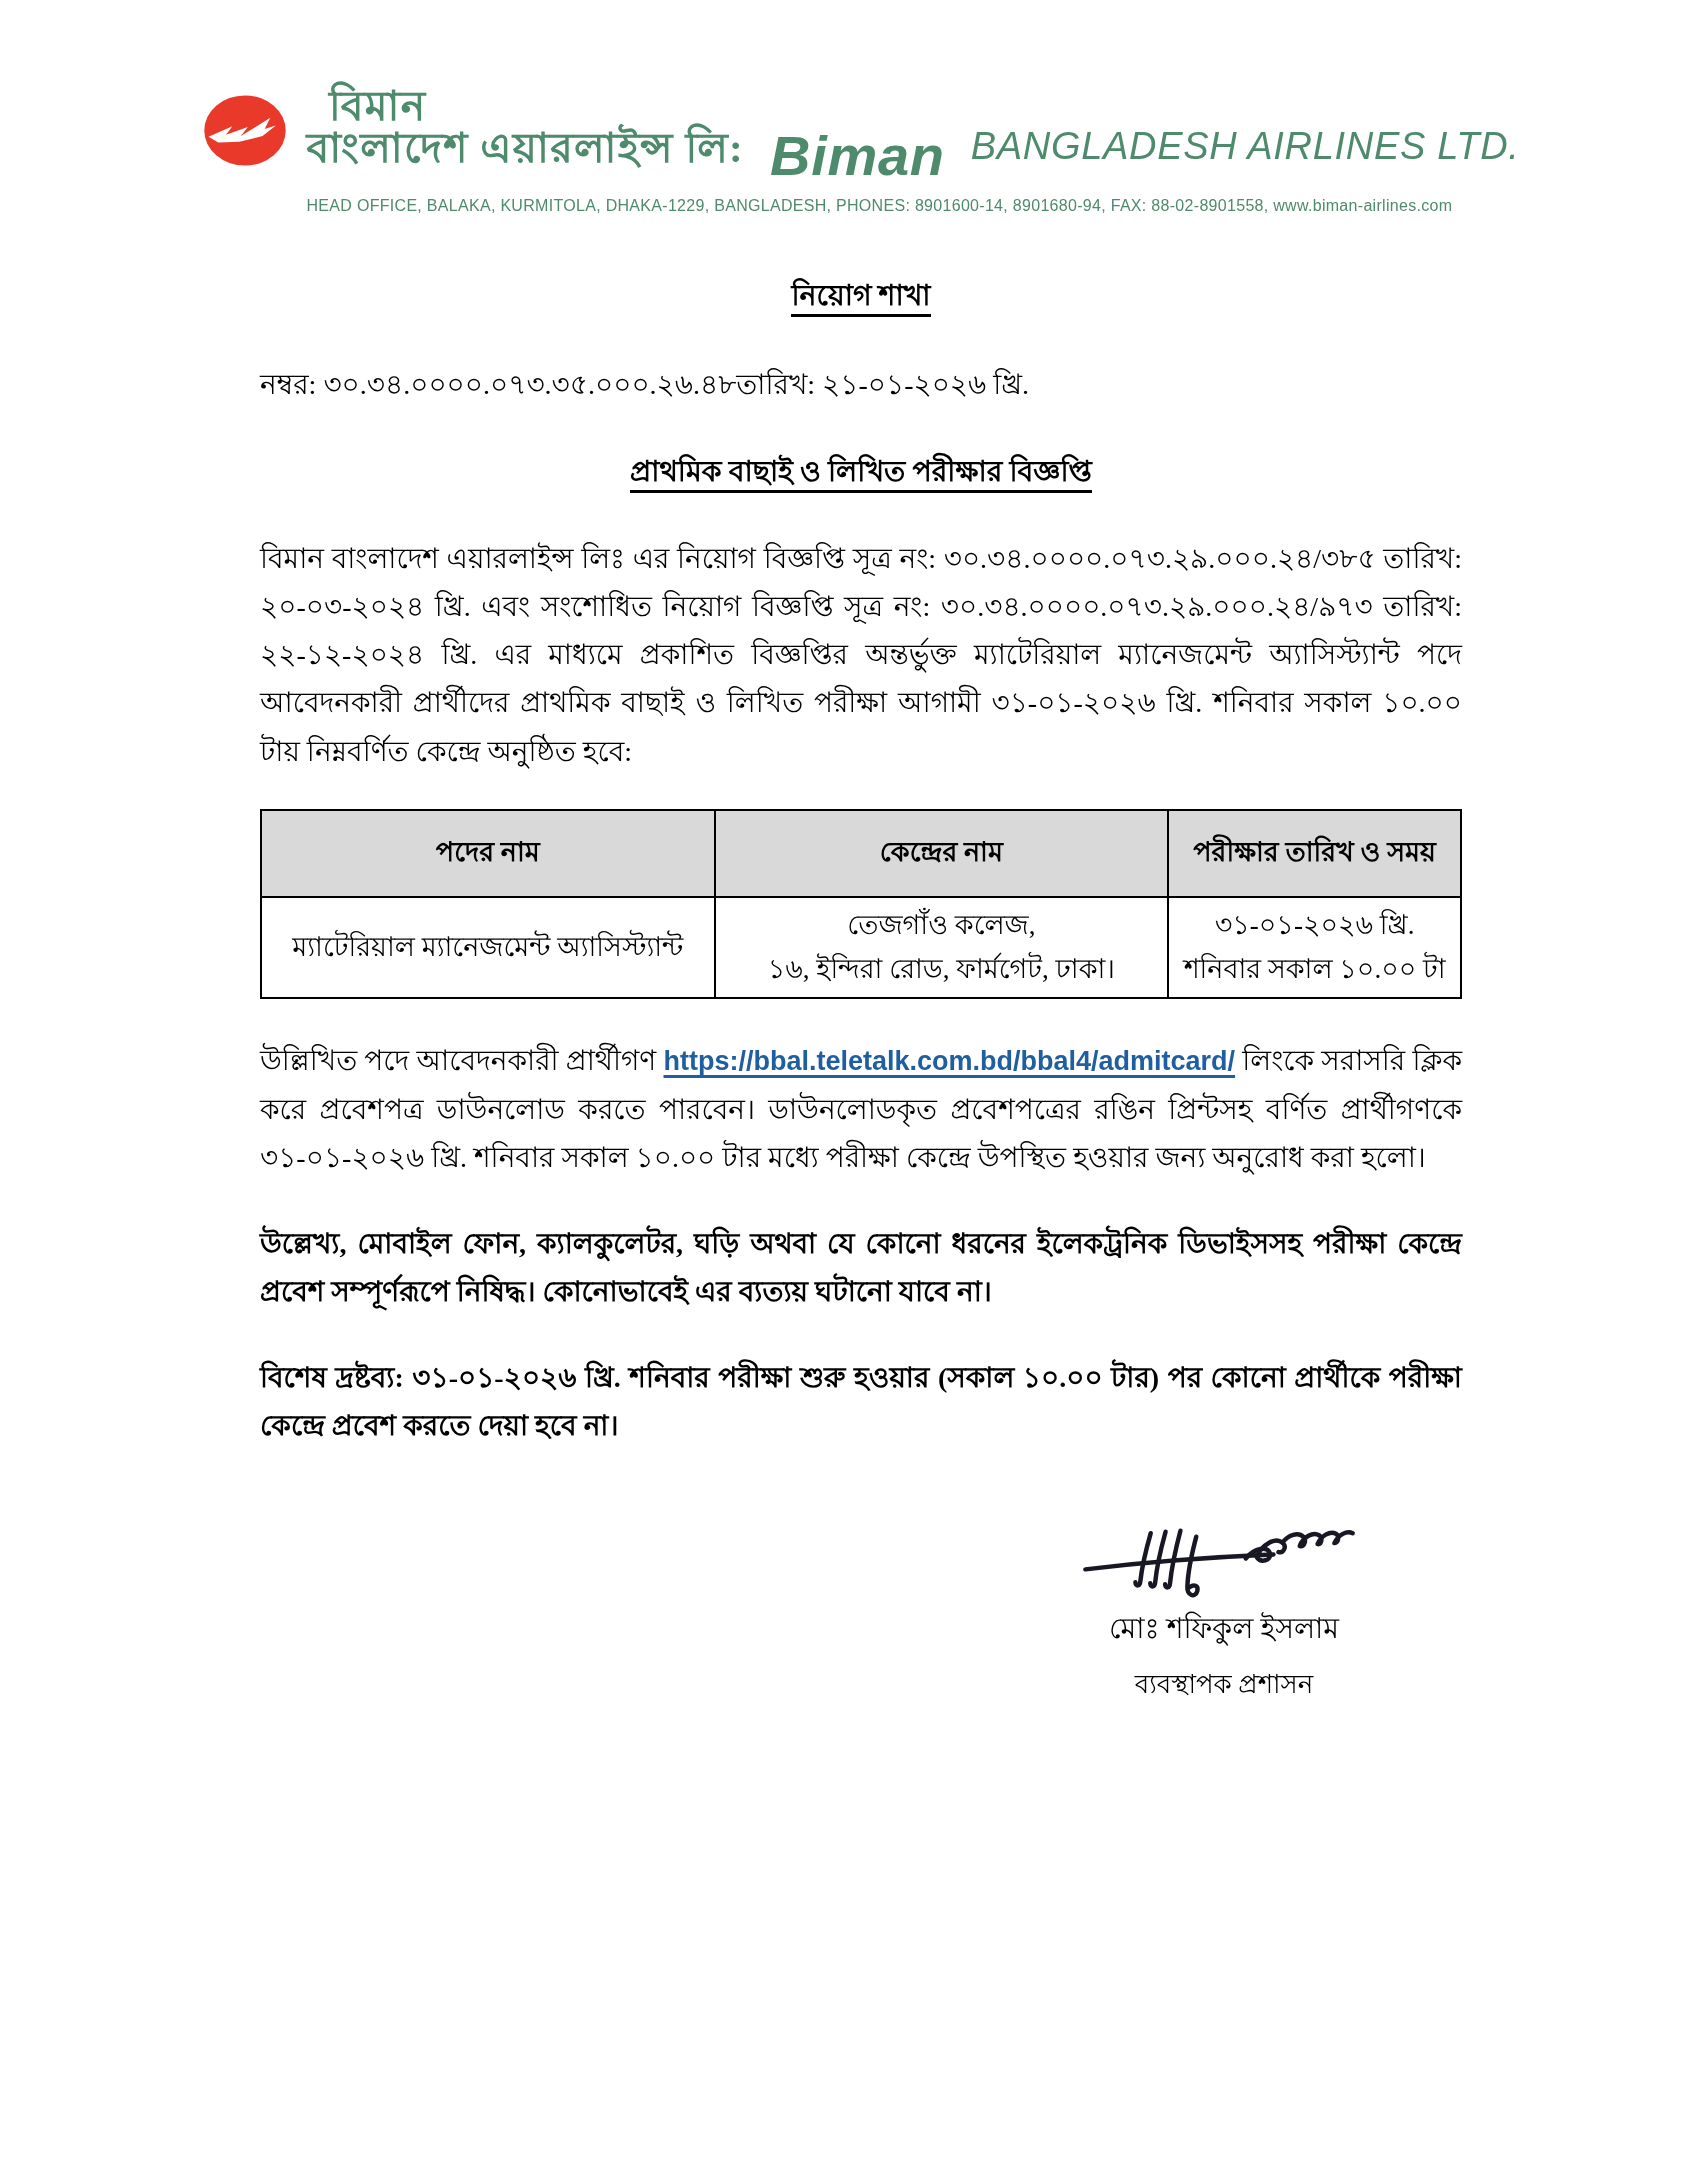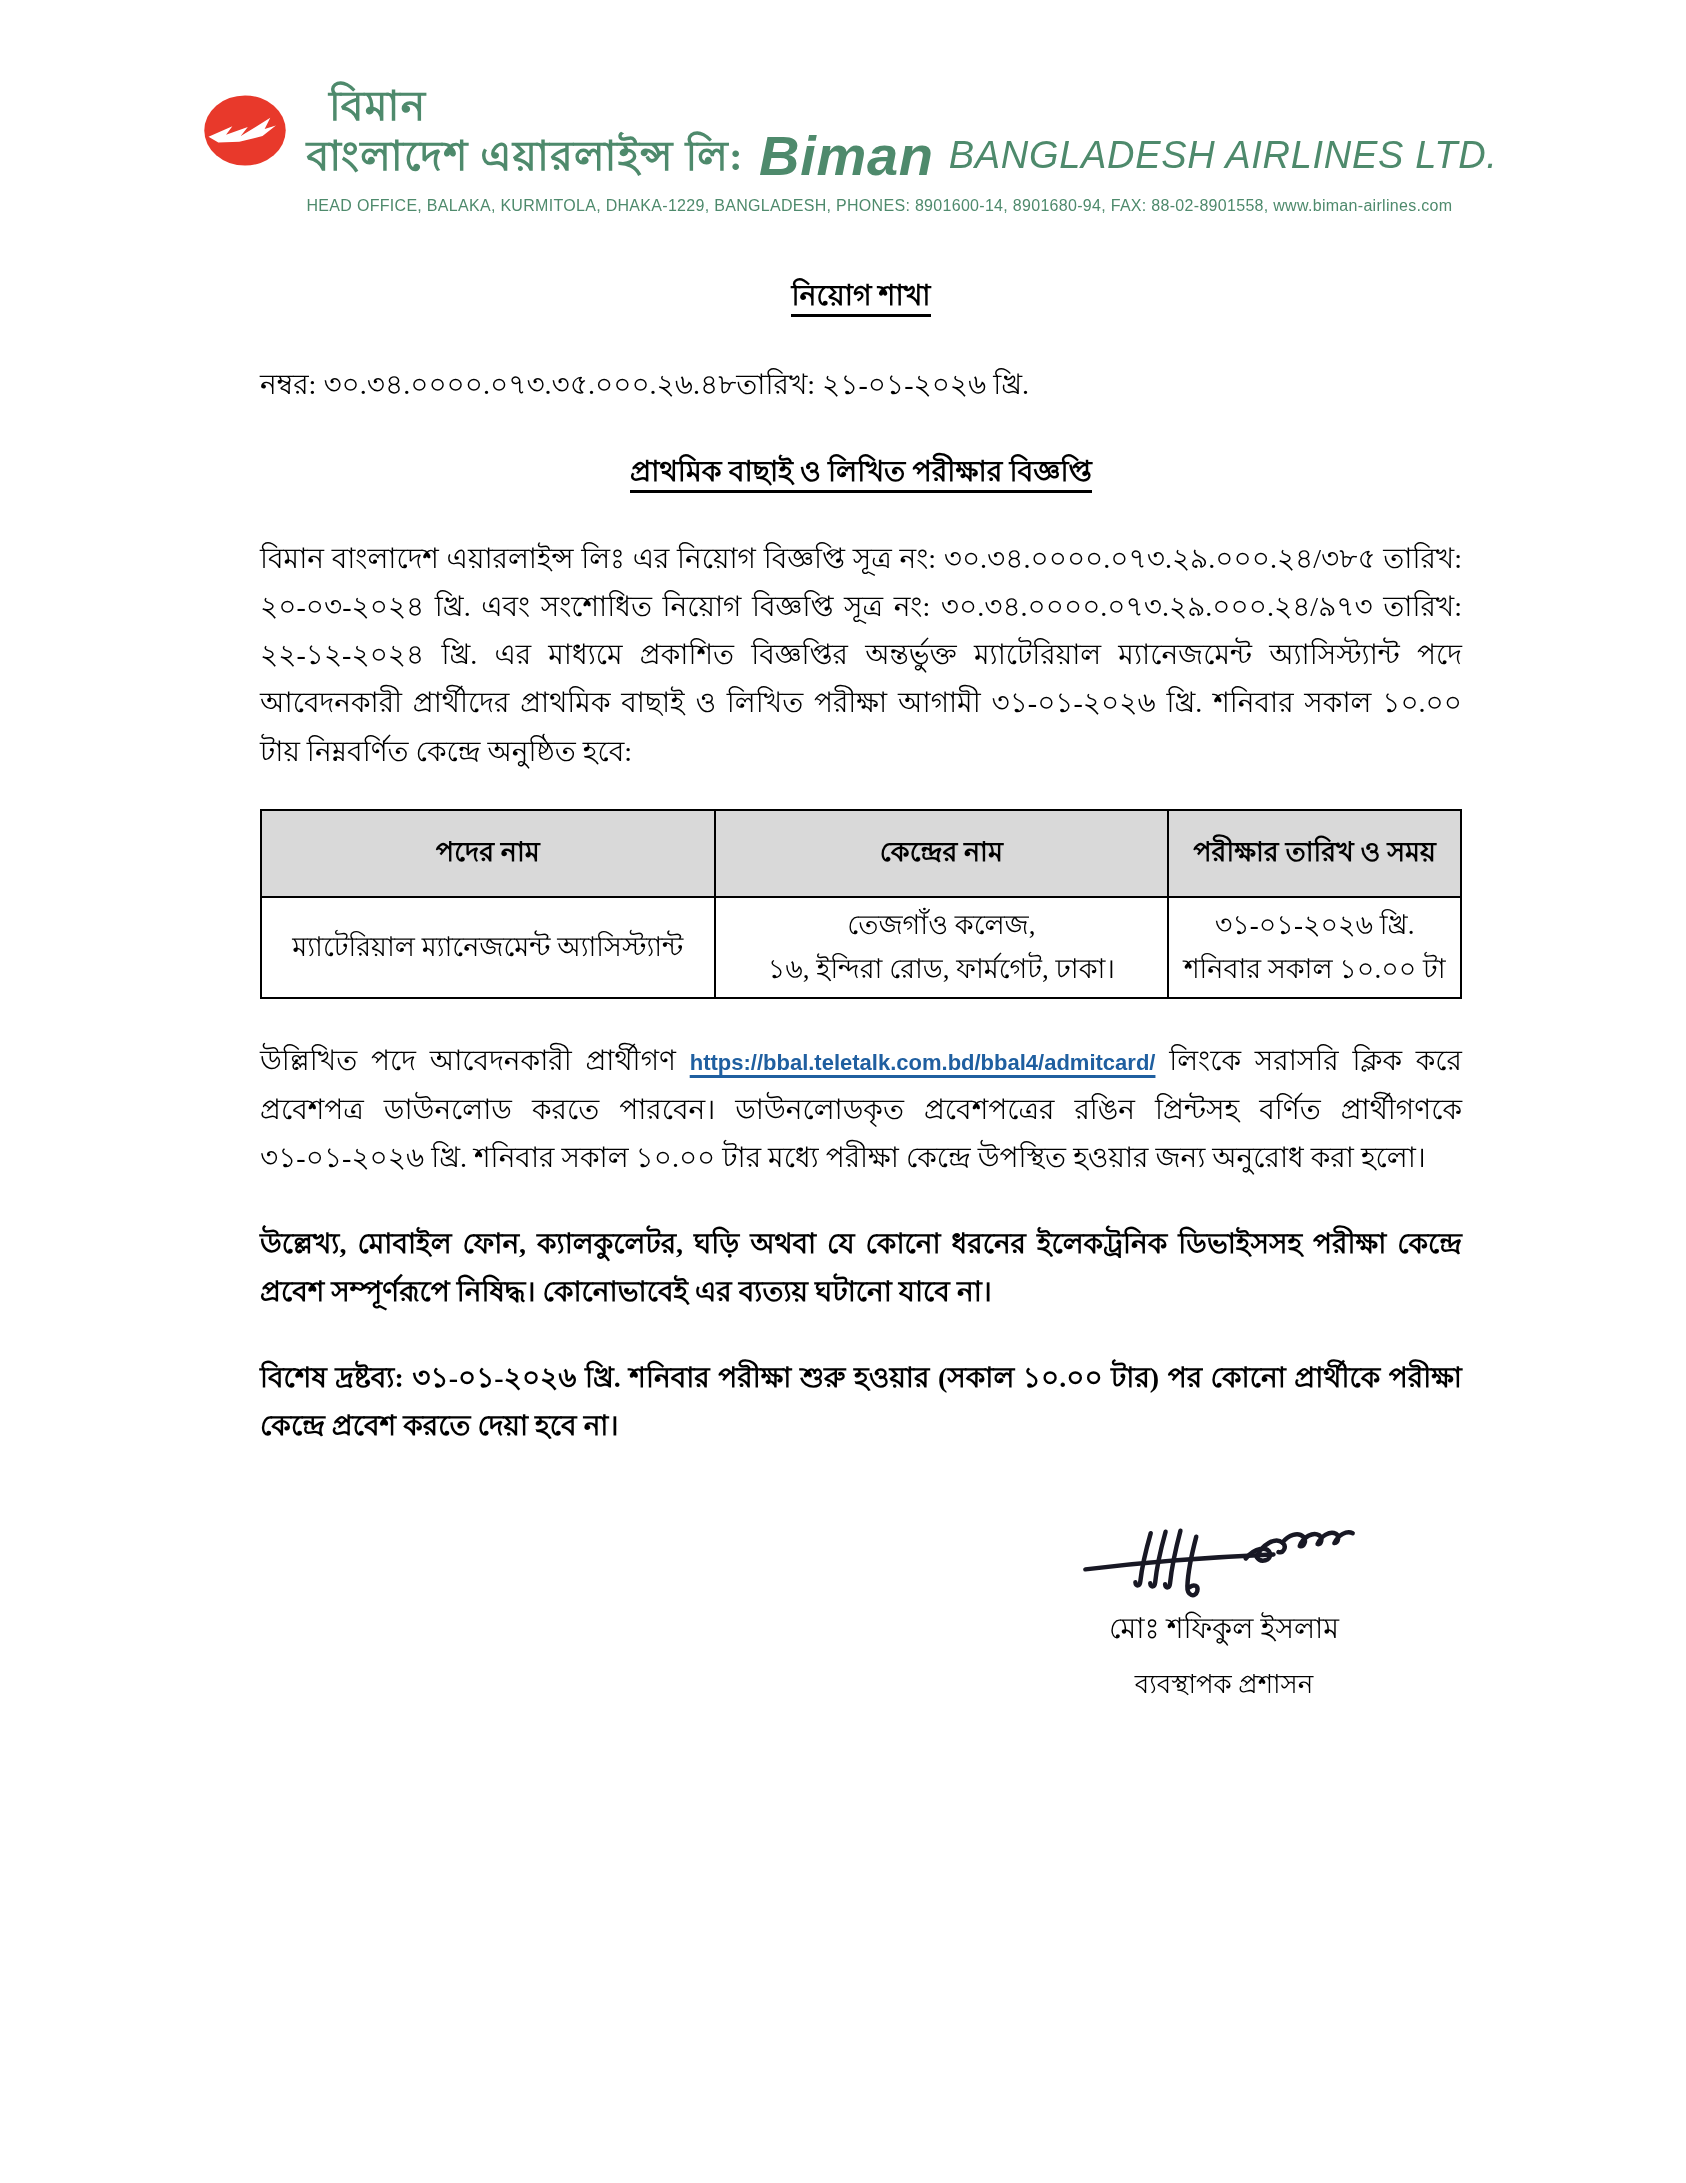--- a/index.html
+++ b/index.html
@@ -7,21 +7,21 @@
     width:1687px;height:2183px;background:#ffffff;position:relative;
     font-family:"Liberation Serif","DejaVu Sans",serif;color:#000;
   }
   .page{position:absolute;inset:0;}
 
   
   .letterhead{position:absolute;top:86px;left:202px;display:flex;align-items:flex-start;}
   .logo{width:86px;height:73px;margin-top:8px;flex:0 0 auto;}
   .brand{margin-left:18.5px;color:#4e8a6c;}
   .brand-bn1{font-size:41px;font-weight:bold;line-height:1.0;margin-left:22.5px;letter-spacing:1.3px;}
-  .brand-row{display:flex;align-items:center;gap:15px;white-space:nowrap;line-height:1.05;}
+  .brand-row{display:flex;align-items:flex-start;gap:26px;white-space:nowrap;line-height:1.05;}
   .brand-bn2{font-size:41px;font-weight:bold;letter-spacing:1.3px;}
   .brand-biman{font-family:"Liberation Sans","DejaVu Sans",sans-serif;font-size:56px;font-weight:bold;font-style:italic;letter-spacing:0.7px;}
   .brand-latin{font-family:"Liberation Sans","DejaVu Sans",sans-serif;font-size:38px;font-style:italic;letter-spacing:0.7px;}
   .address{font-family:"Liberation Sans","DejaVu Sans",sans-serif;font-size:16px;margin-top:11px;letter-spacing:0.3px;}
 
   
   .content{position:absolute;top:12px;left:260px;width:1202px;}
   .center{text-align:center;}
   .section-title-wrap{margin-top:262px;}
   .notice-title-wrap{margin-top:40px;}
@@ -40,21 +40,21 @@
     border:2px solid #000;border-bottom:2.6px solid #000;text-align:center;
   }
   .exam-table td{
     font-size:27px;padding:6.6px 5.3px;border:2px solid #000;
     text-align:center;line-height:1.6;vertical-align:middle;
   }
 
   
   .admit-link{
     color:#1f5fa0;font-family:"Liberation Sans","DejaVu Sans",sans-serif;
-    font-weight:bold;font-size:22px;text-decoration:underline;text-underline-offset:4.6px;
+    font-weight:bold;font-size:27px;text-decoration:underline;text-underline-offset:4.6px;
     text-decoration-thickness:2.6px;
     margin-top:22px;
   }
 
   
   .sig-block{margin-top:56px;margin-left:auto;width:476px;text-align:center;}
   .sig{width:304px;height:99px;display:block;margin:0 auto 1.3px auto;}
   .sig-name{font-size:28.4px;}
   .sig-desig{font-size:26px;margin-top:10.6px;}
 </style>

